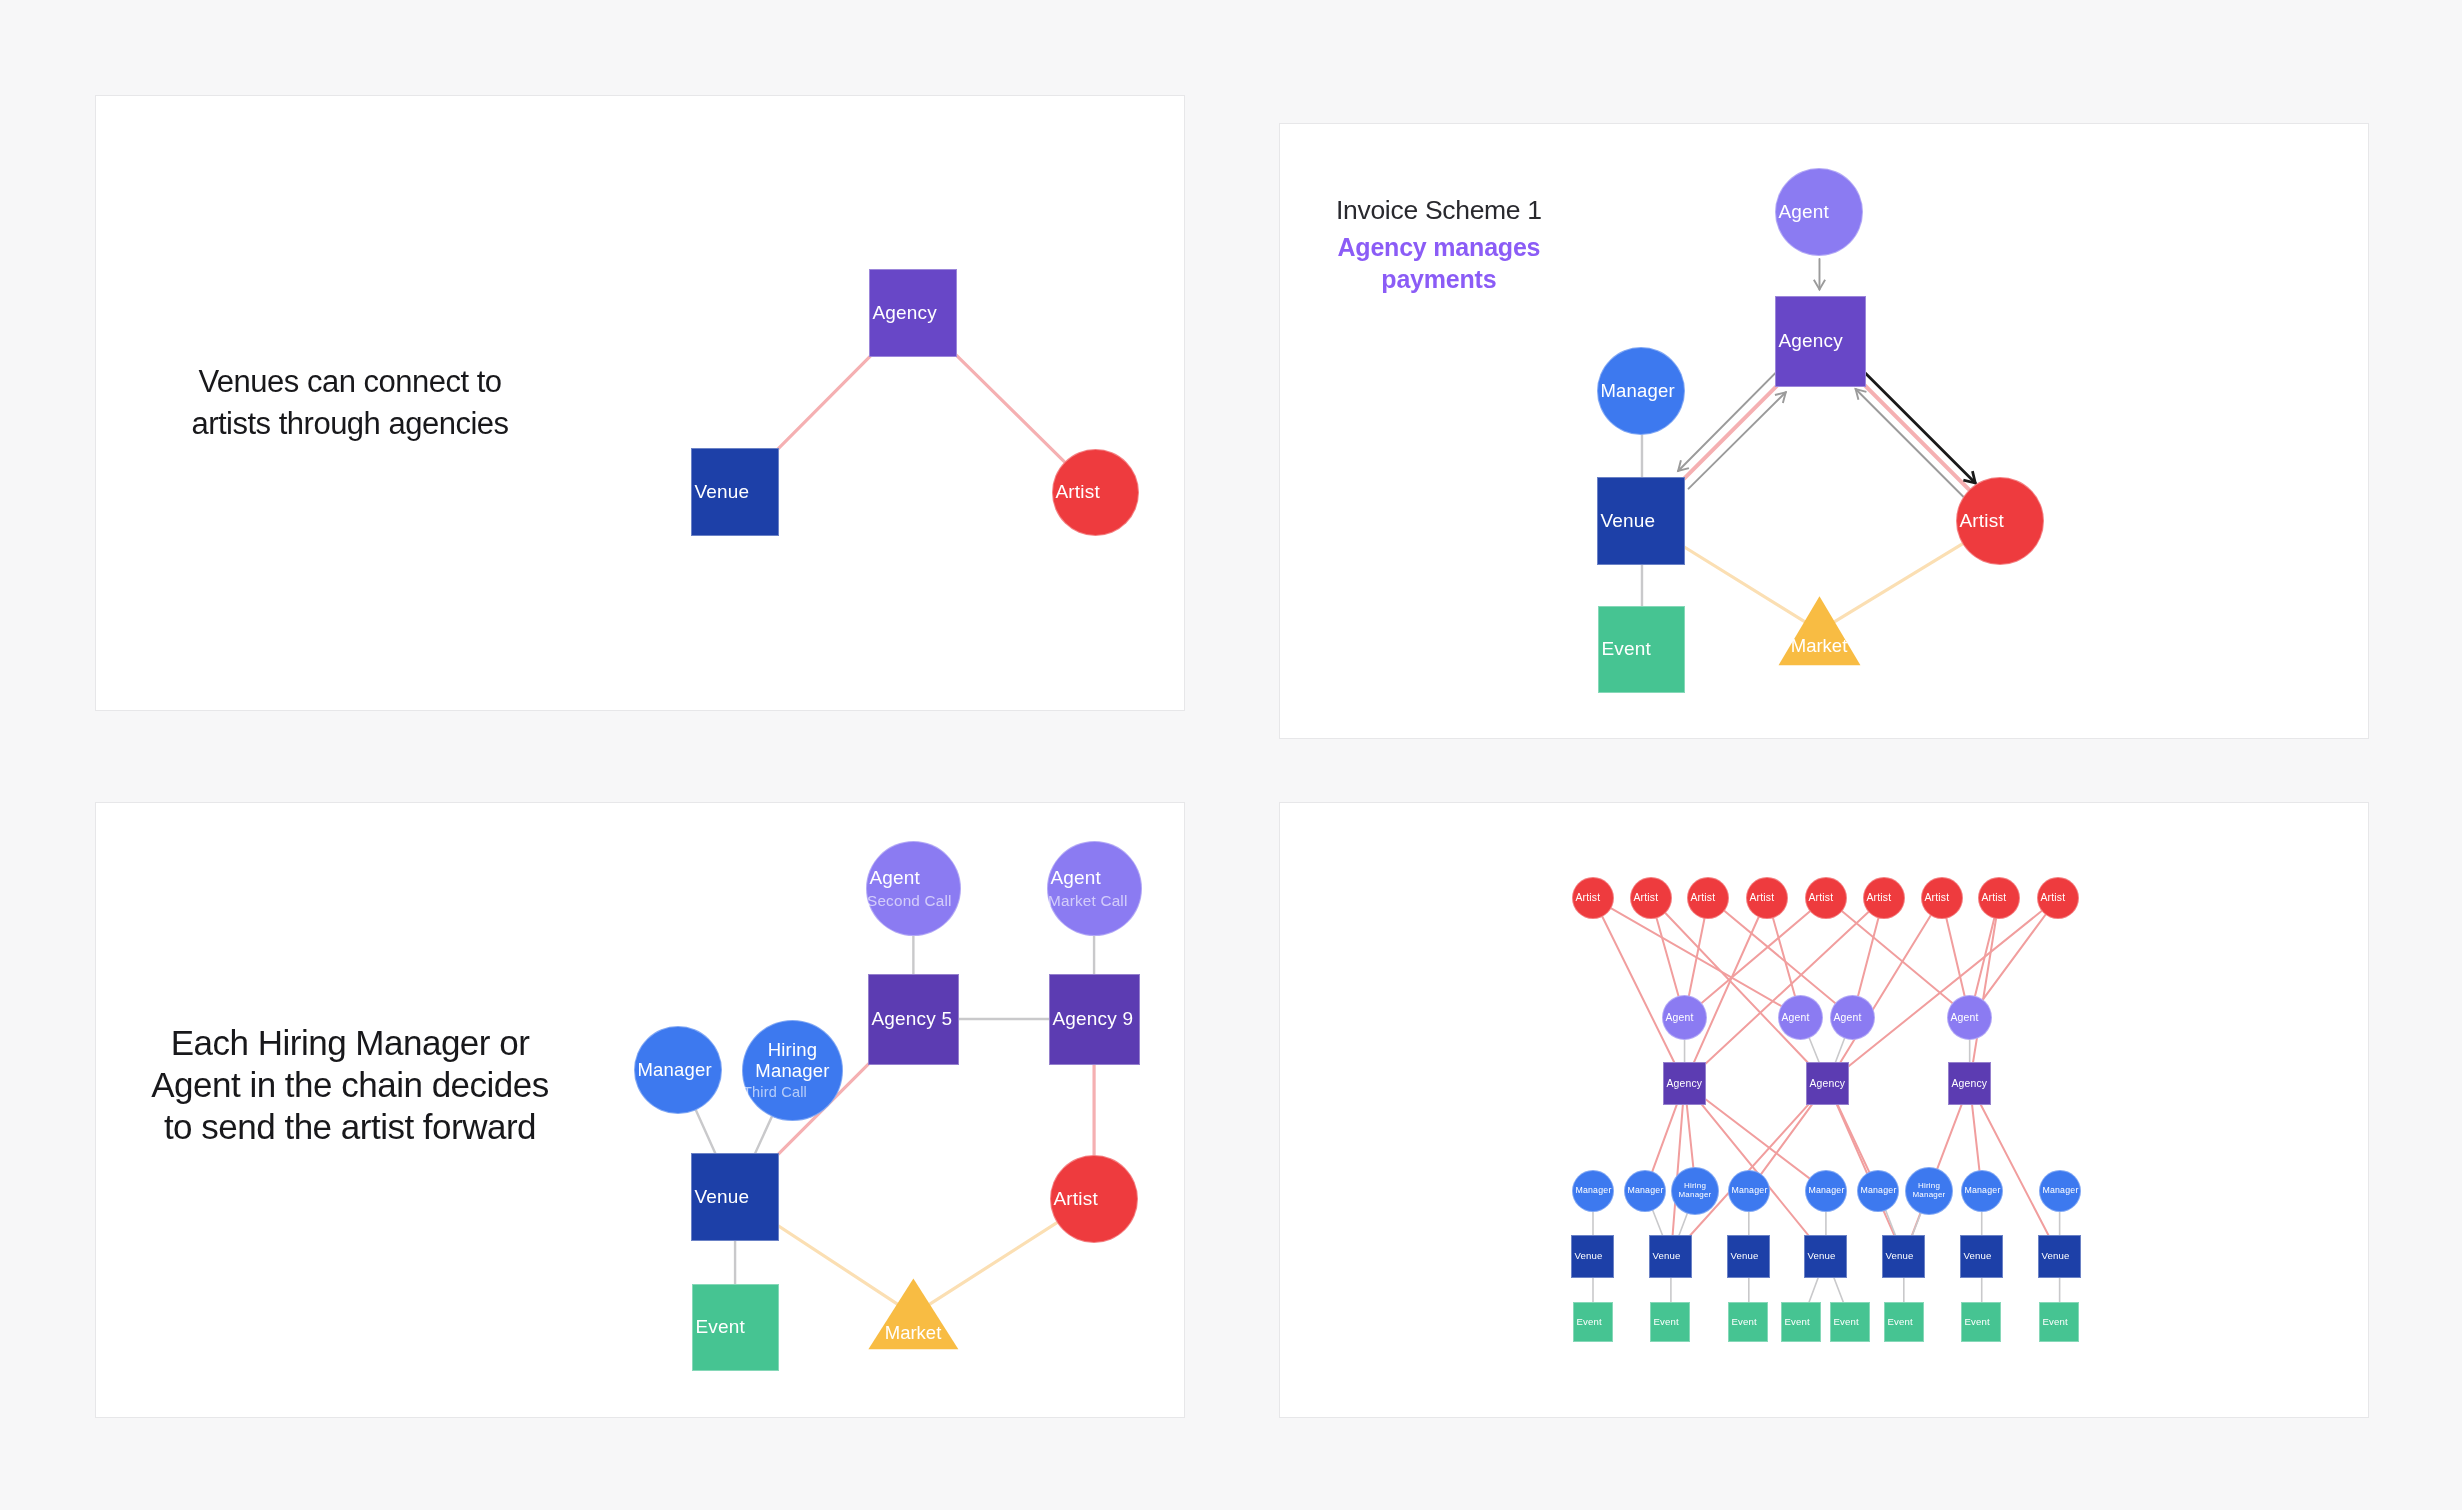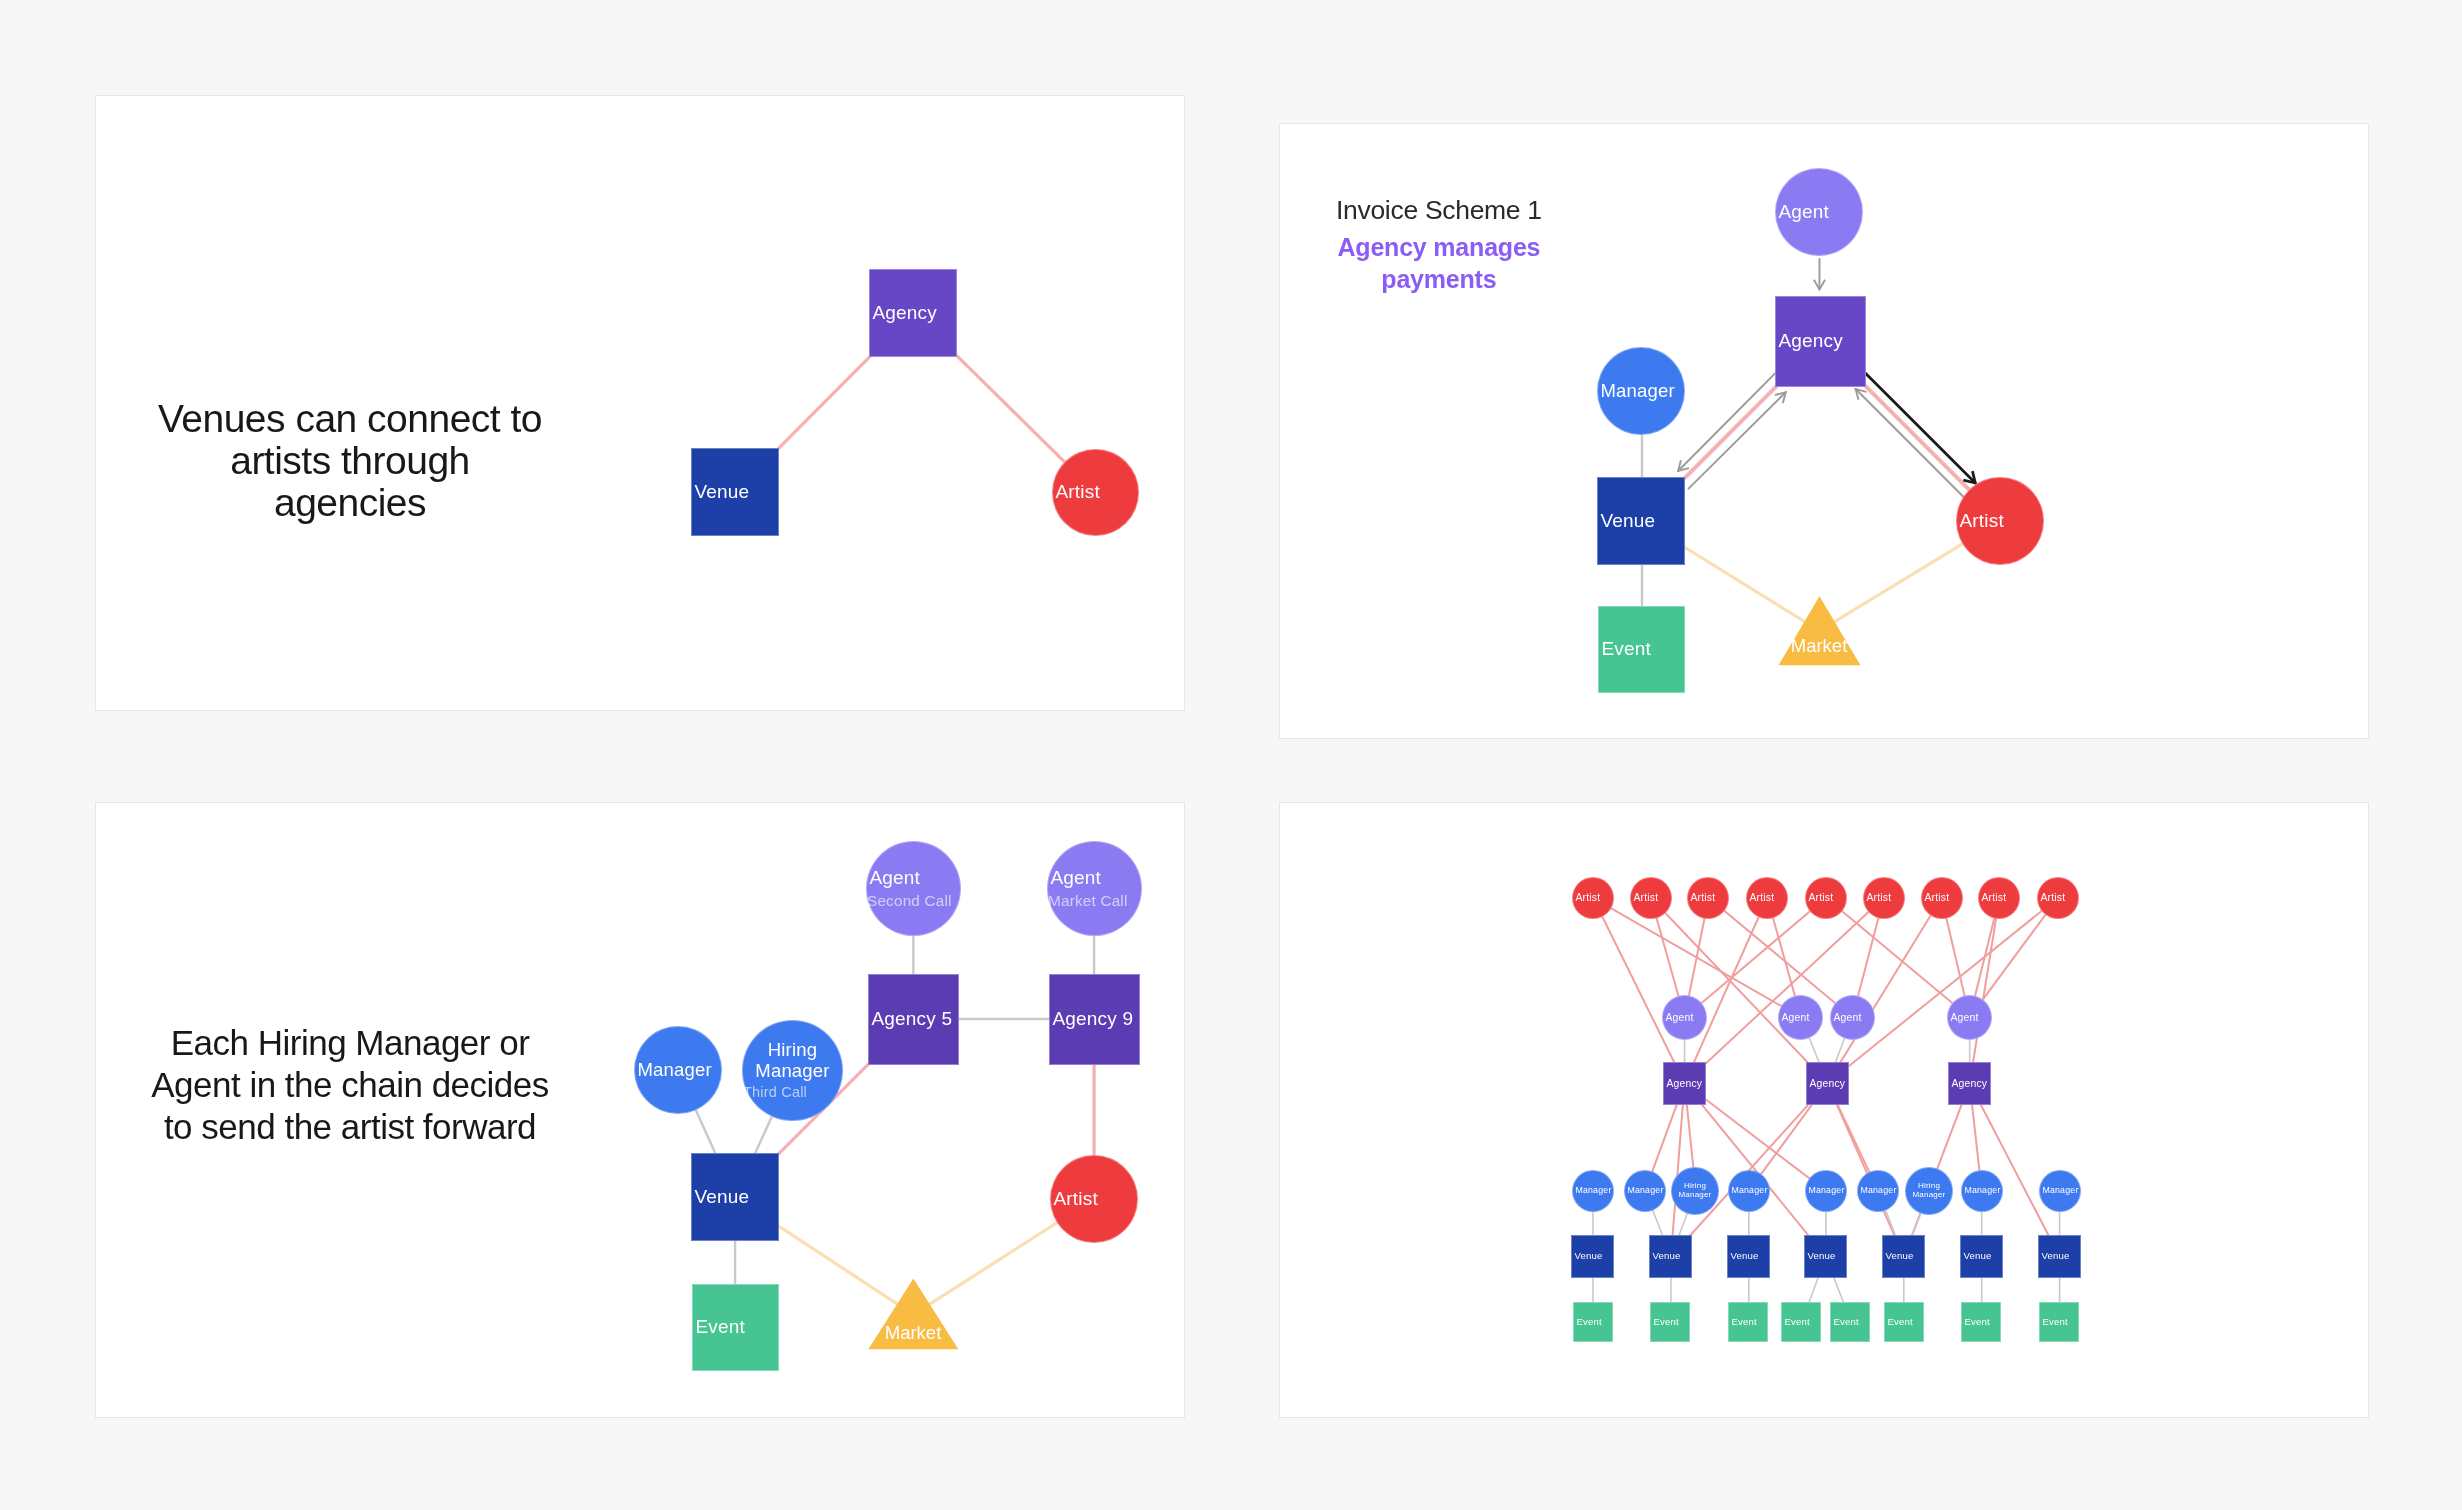--- a/index.html
+++ b/index.html
@@ -25,21 +25,21 @@
   .node.circle{border-radius:50%;}
   .node .sub{opacity:.62;margin-top:4px;font-weight:400;}
   .trilabel{
     position:absolute;color:#fff;text-align:center;
     transform:translate(-50%,-50%);white-space:nowrap;
   }
   .caption{
     position:absolute;color:#18181b;font-weight:500;text-align:center;
     letter-spacing:-0.5px;
   }
-  #p1-caption{left:53px;top:265px;width:402px;font-size:39px;line-height:42px;margin-top:37px;}
+  #p1-caption{left:53px;top:265px;width:402px;font-size:31px;line-height:42px;}
   #p3-caption{left:29px;top:219px;width:450px;font-size:35px;line-height:42px;}
   #p2-caption{left:6.4px;top:69px;width:305px;text-align:center;}
   #p2-caption .t{font-size:26.5px;line-height:35px;color:#29292e;font-weight:500;letter-spacing:-0.3px;}
   #p2-caption .s{font-size:25px;line-height:32px;color:#8b5cf6;font-weight:700;letter-spacing:-0.2px;margin-top:3.2px;}
 </style>
 </head>
 <body>
 
 <div class="card" id="p1">
   <div class="caption" id="p1-caption">

